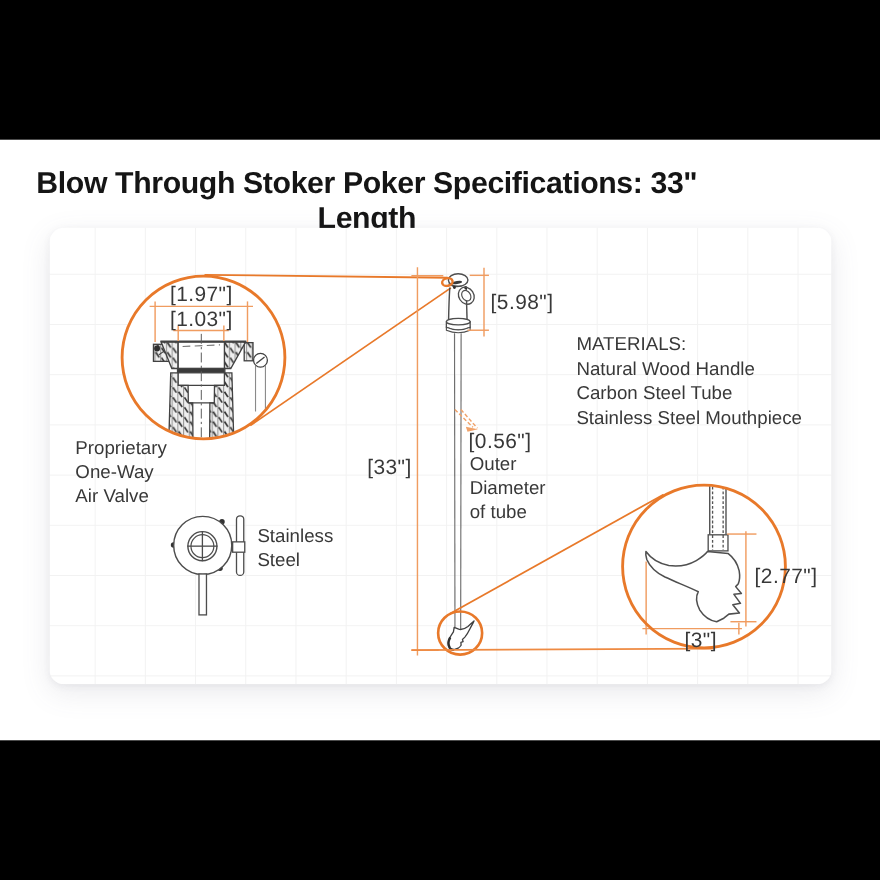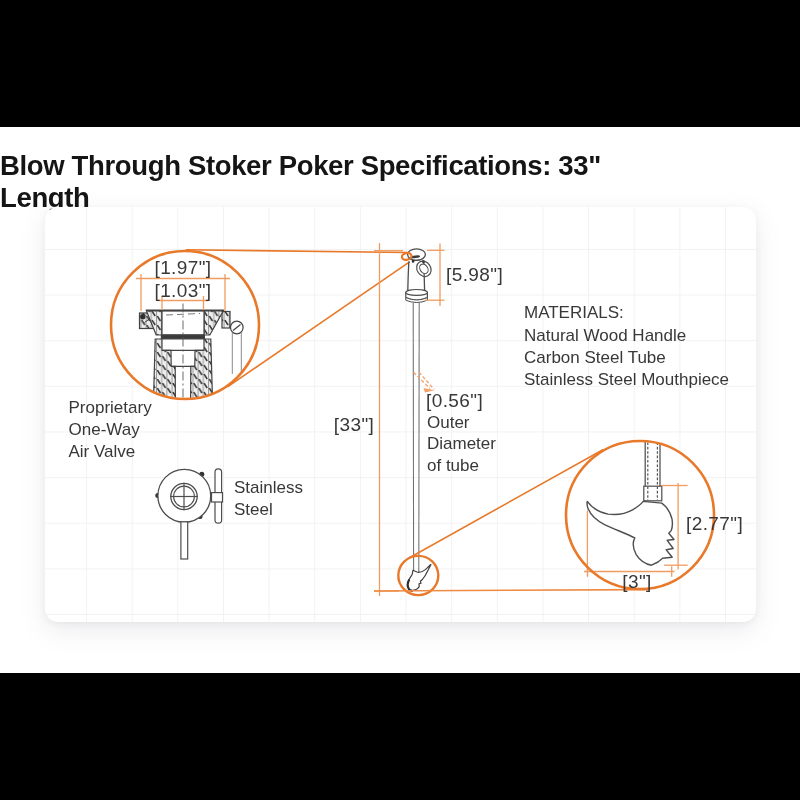--- a/index.html
+++ b/index.html
@@ -1,20 +1,20 @@
 <!DOCTYPE html>
 <html><head>
 <meta charset="utf-8">
 <style>
   html,body{margin:0;padding:0;}
   body{width:800px;height:800px;position:relative;background:#fff;overflow:hidden;
        font-family:"Liberation Sans",sans-serif;}
   .band-top{position:absolute;left:0;top:0;width:800px;height:127px;background:#000;}
   .band-bot{position:absolute;left:0;top:673px;width:800px;height:127px;background:#000;}
-  .title{position:absolute;left:0;top:149.8px;width:667px;
+  .title{position:absolute;left:0;top:149.8px;width:667px;text-align:center;
          font-size:27.5px;font-weight:bold;color:#151515;letter-spacing:-0.35px;}
   .panel{position:absolute;left:45px;top:207px;width:711px;height:415px;
          background:#fff;border-radius:13px;
          box-shadow:0 8px 26px rgba(100,100,120,0.13), 0 2px 6px rgba(100,100,120,0.07);
          background-image:
            linear-gradient(to right, #f2f2f2 1px, transparent 1px),
            linear-gradient(to bottom, #f2f2f2 1px, transparent 1px);
          background-size:45.65px 45.65px;
          background-position:41.05px 41.9px;}
   svg.ovl{position:absolute;left:0;top:0;}

